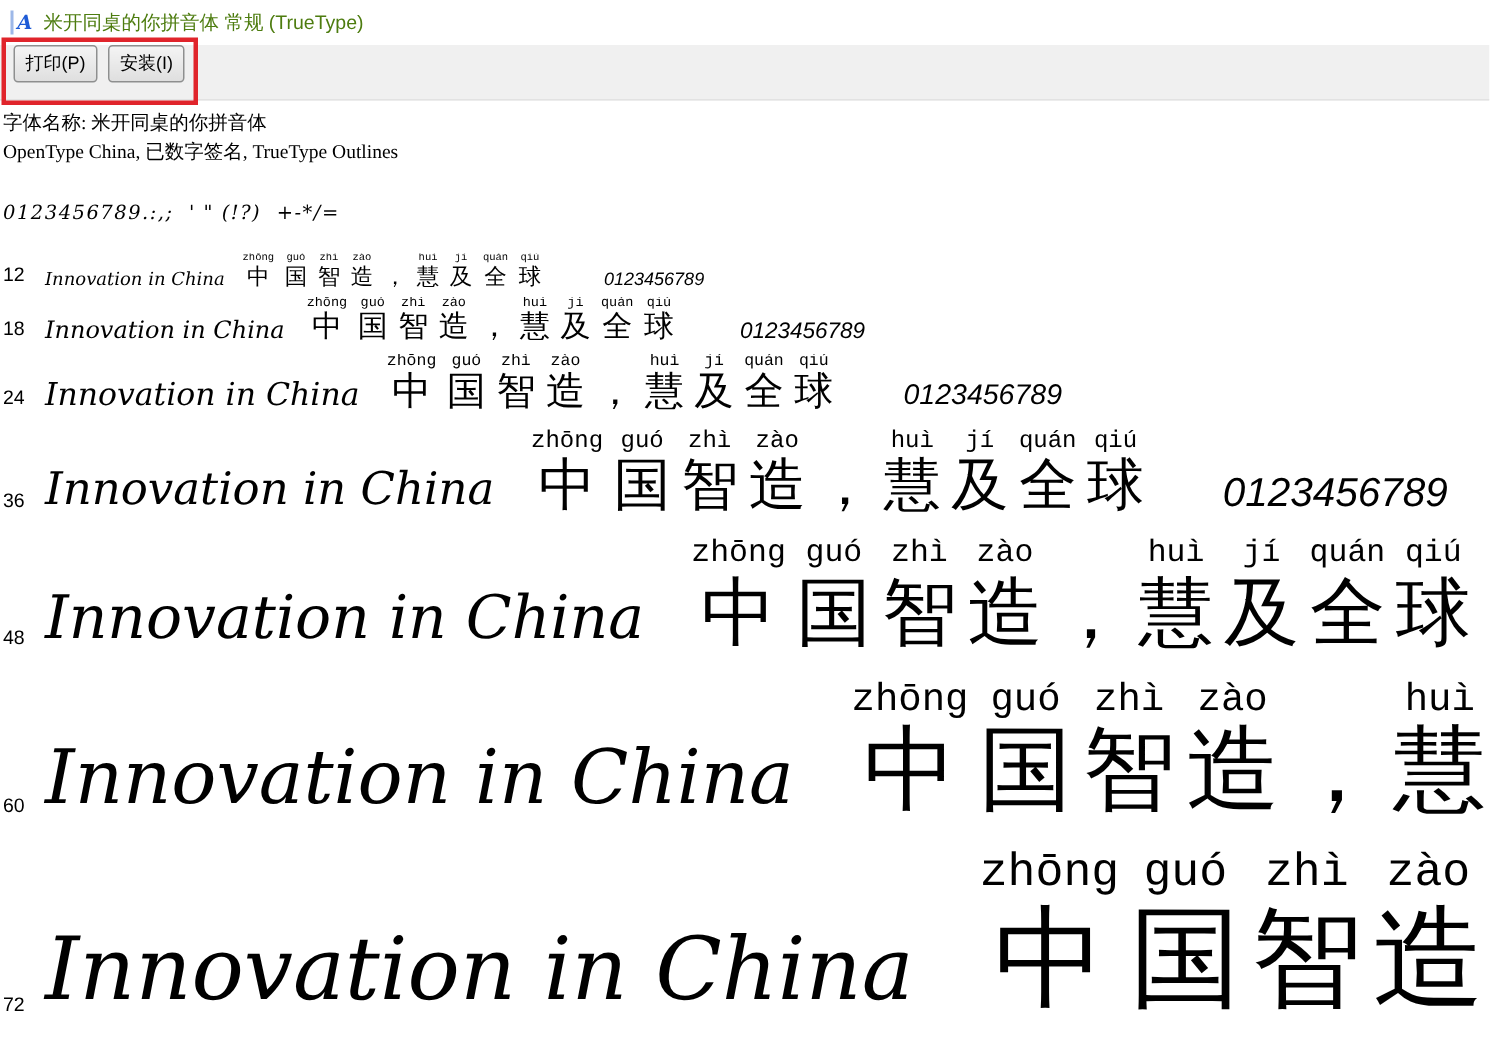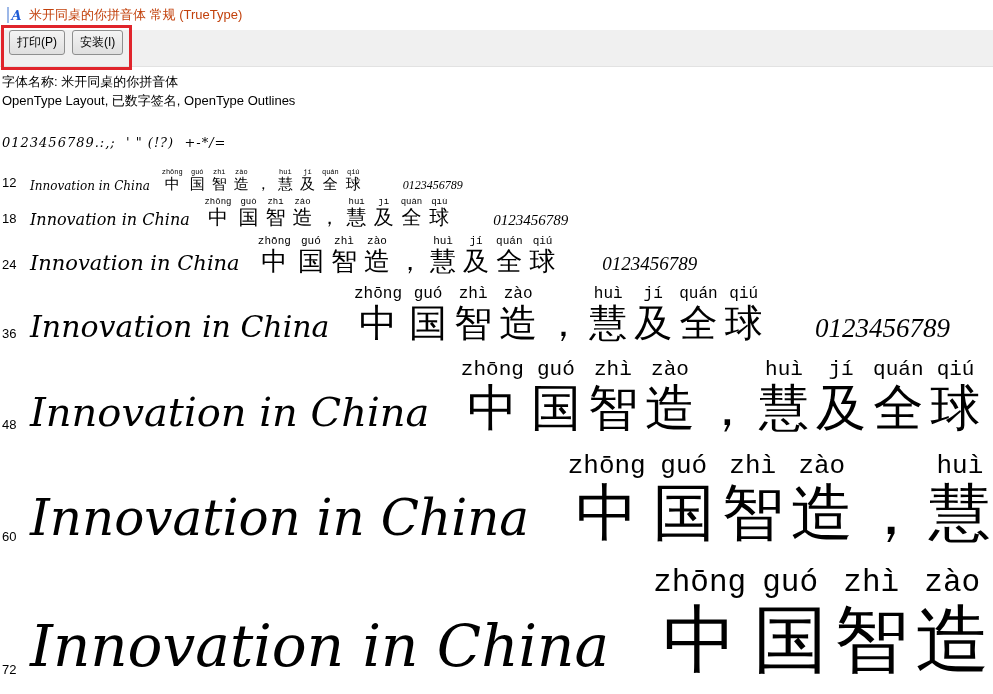--- a/index.html
+++ b/index.html
@@ -24,21 +24,21 @@
     margin-right: 6px;
     display: inline-flex;
     align-items: center; justify-content: center;
     font: italic bold 13px "DejaVu Serif", serif;
     color: #1e5bd6;
     border-left: 2px solid #9db8e8;
     padding-left: 1px;
   }
   .title-text {
     font-size: 13px;
-    color: #c2410c;
+    color: #4d7c0f;
   }
 
   
   .toolbar {
     position: relative;
     height: 37px;
     background: #f0f0f0;
     display: flex;
     align-items: flex-start;
     padding-left: 9px;
@@ -60,20 +60,21 @@
     left: 1px; top: -5px;
     width: 131px; height: 45px;
     border: 3px solid #e0242b;
     pointer-events: none;
   }
 
   
   .font-info {
     padding: 5px 0 0 2px;
     background: #ffffff;
+    font-family: Liberation Serif, serif;
   }
   .font-info .line {
     font-size: 13px;
     line-height: 19px;
     color: #000;
   }
 
   
   .samples {
     padding: 16px 0 0 2px;
@@ -123,21 +124,21 @@
   }
   .py {
     font-family: Liberation Mono, monospace;
     line-height: 1.05;
   }
   .hz {
     font-family: "DejaVu Sans", sans-serif;
     line-height: 1.08;
   }
   .digits {
-    font-family: Liberation Serif, serif;
+    font-family: Liberation Sans, sans-serif;
     font-style: italic;
     margin-left: 0.7em;
     padding-left: 30px;
   }
 
   .s12 { margin-top: 19px; }  .s12 .latin{font-size:12px} .s12 .hz{font-size:15px} .s12 .py{font-size:7px}  .s12 .digits{font-size:12px}
   .s18 { margin-top: 5px; }  .s18 .latin{font-size:16px} .s18 .hz{font-size:20px} .s18 .py{font-size:9px}  .s18 .digits{font-size:15px}
   .s24 { margin-top: 7px; }  .s24 .latin{font-size:21px} .s24 .hz{font-size:26px} .s24 .py{font-size:11px} .s24 .digits{font-size:19px}
   .s36 { margin-top: 11px; } .s36 .latin{font-size:30px} .s36 .hz{font-size:38px} .s36 .py{font-size:16px} .s36 .digits{font-size:27px}
   .s48 { margin-top: 15px; } .s48 .latin{font-size:40px} .s48 .hz{font-size:50px} .s48 .py{font-size:21px}
@@ -153,21 +154,21 @@
 </div>
 
 <div class="toolbar">
   <button class="tb-button">打印(P)</button>
   <button class="tb-button">安装(I)</button>
   <div class="annotation-box"></div>
 </div>
 
 <div class="font-info">
   <div class="line">字体名称: 米开同桌的你拼音体</div>
-  <div class="line">OpenType Layout, 已数字签名, OpenType Outlines</div>
+  <div class="line">OpenType China, 已数字签名, TrueType Outlines</div>
 </div>
 
 <div class="samples">
   <div class="sample-line2">0123456789.:,;  ' " (!?)  +-*/=</div>
 </div>
 
 <div class="preview">
     <div class="row s12">
       <span class="size-label">12</span>
       <span class="latin">Innovation in China</span>

